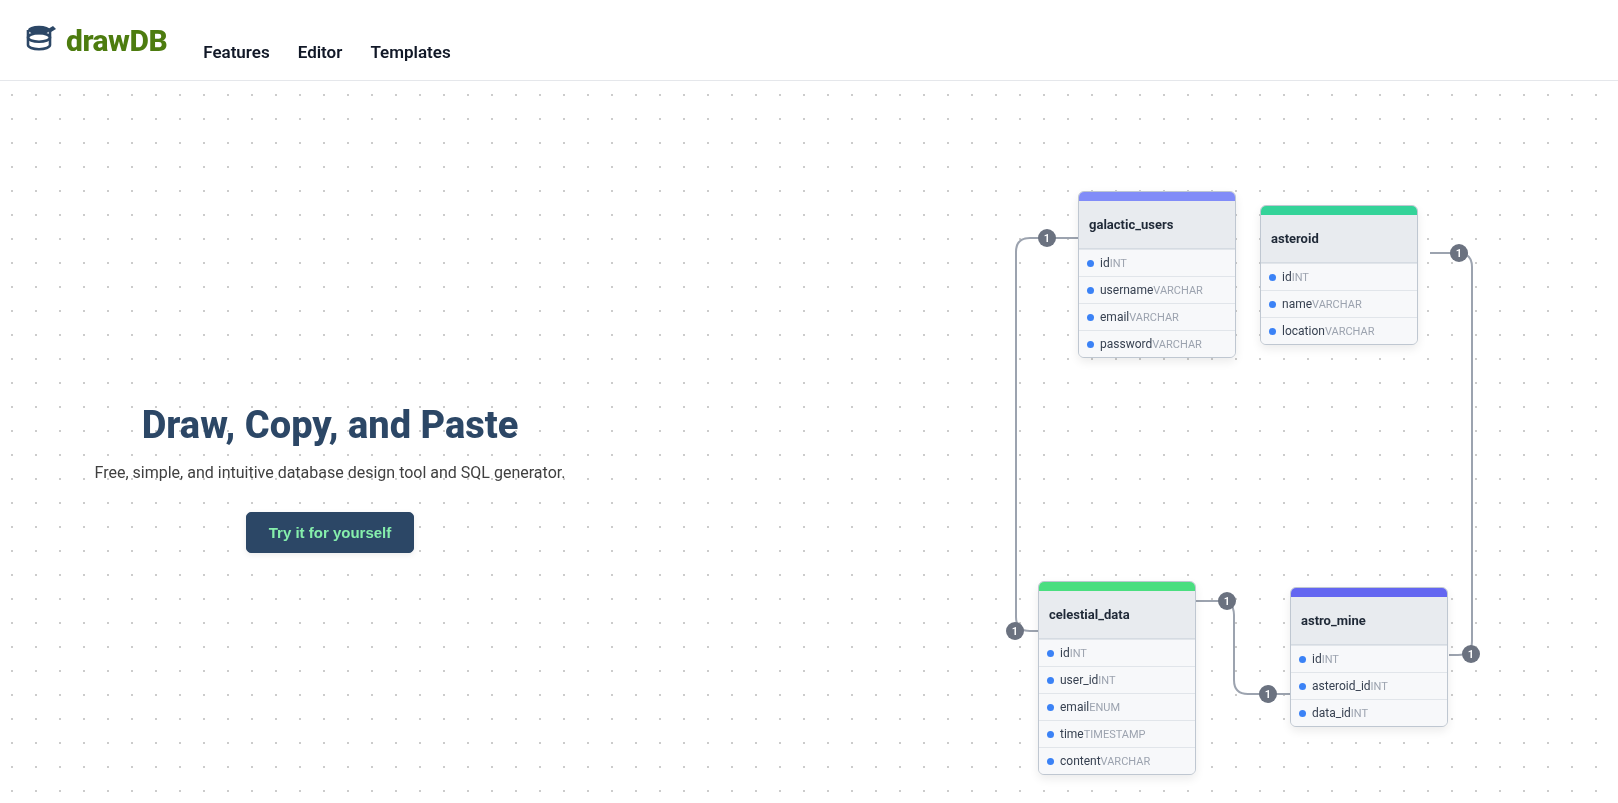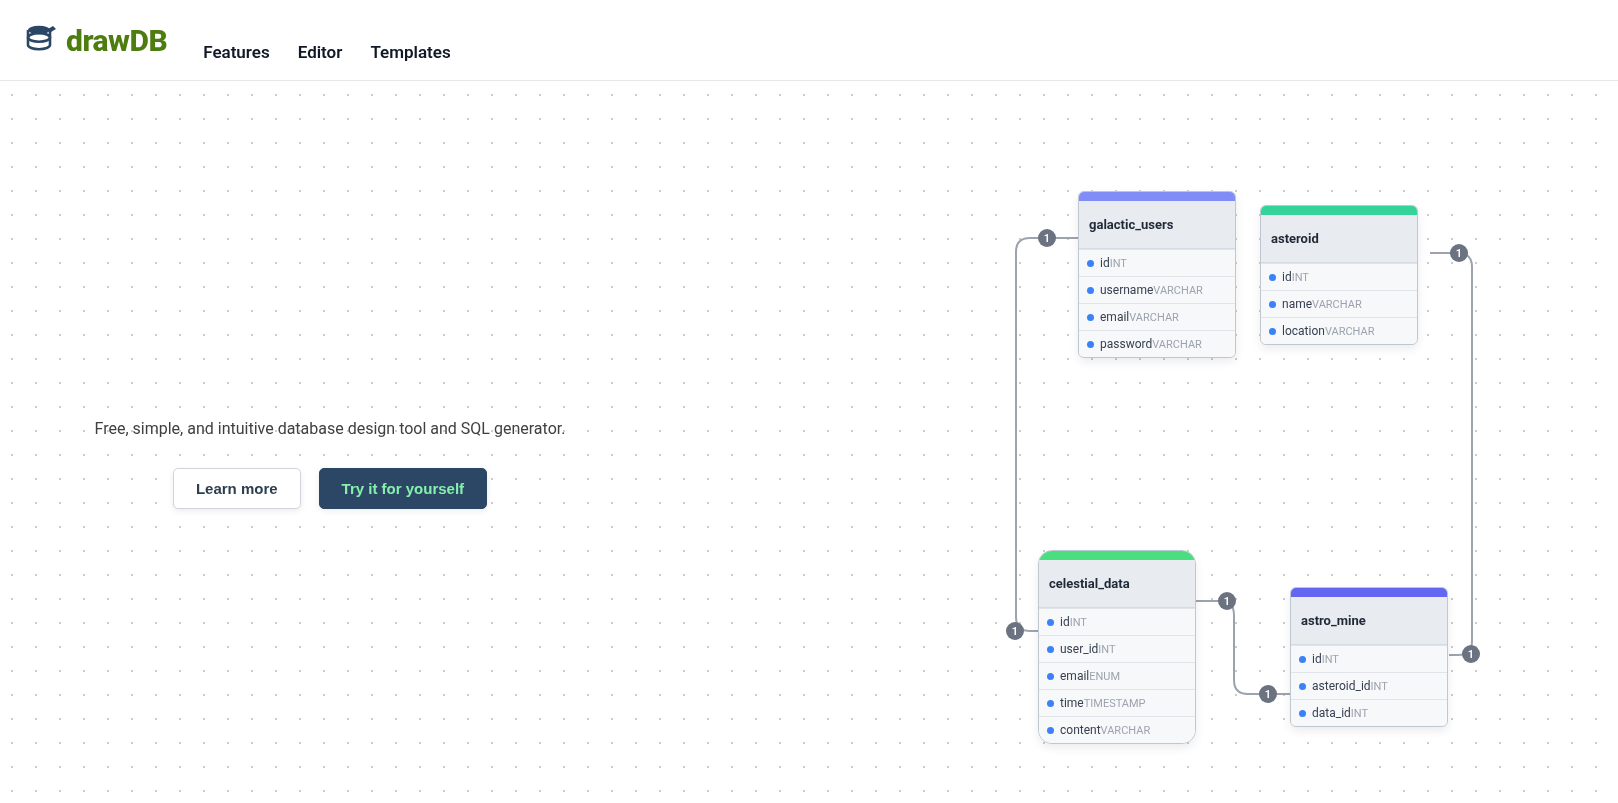--- a/index.html
+++ b/index.html
@@ -200,23 +200,23 @@
   <nav class="nav">
     <span class="nav-item">Features</span>
     <span class="nav-item">Editor</span>
     <span class="nav-item">Templates</span>
   </nav>
 </div>
 
 <div class="canvas">
 
   <div class="hero">
+    <h1 class="hero-title">Draw, Copy, and Paste</h1>
     <p class="hero-sub">Free, simple, and intuitive database design tool and SQL generator.</p>
     <div class="hero-buttons">
-      <button class="btn btn-secondary">Learn more</button>
       <button class="btn btn-primary">Try it for yourself</button>
     </div>
   </div>
 
   <div class="diagram-area">
 
     <svg class="connectors">
 
       <path class="conn-path" d="M 1078 155 L 1030 155 Q 1016 155 1016 169 L 1016 534 Q 1016 548 1030 548 L 1038 548"></path>
 
@@ -277,21 +277,21 @@
         </div>
       <div class="table-row">
           <span class="row-left">
             <span class="dot"></span>
             <span>location</span>
           </span>
           <span class="row-type">VARCHAR</span>
         </div>
     </div>
 
-    <div class="table-card" style="left:1038px; top:467px;border-radius:14px;">
+    <div class="table-card" style="left:1038px; top:498px;">
       <div class="table-accent" style="background:#4ade80"></div>
       <div class="table-title">celestial_data</div>
       <div class="table-row">
           <span class="row-left">
             <span class="dot"></span>
             <span>id</span>
           </span>
           <span class="row-type">INT</span>
         </div>
       <div class="table-row">

